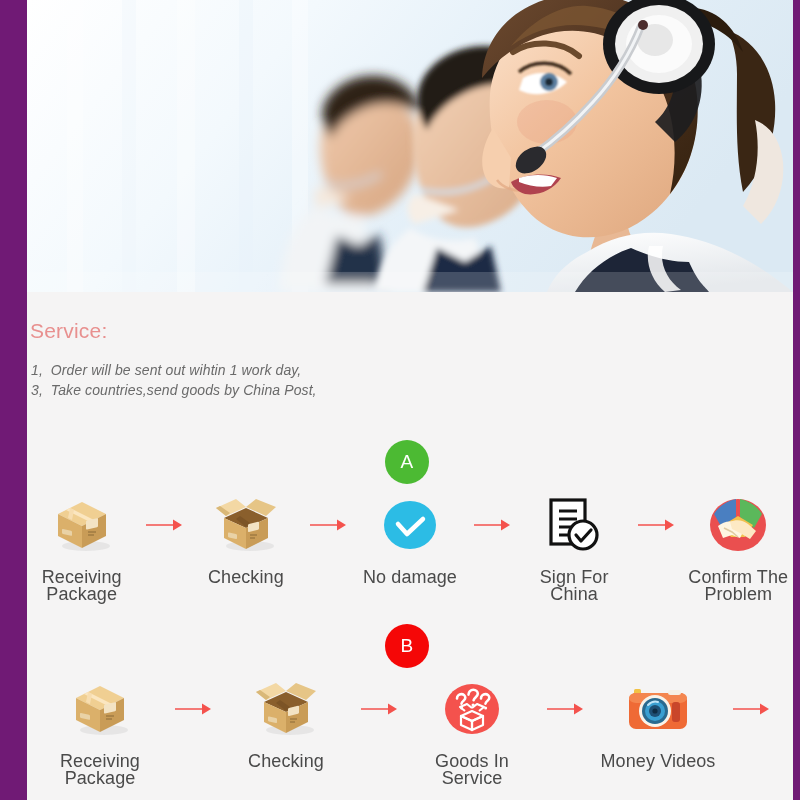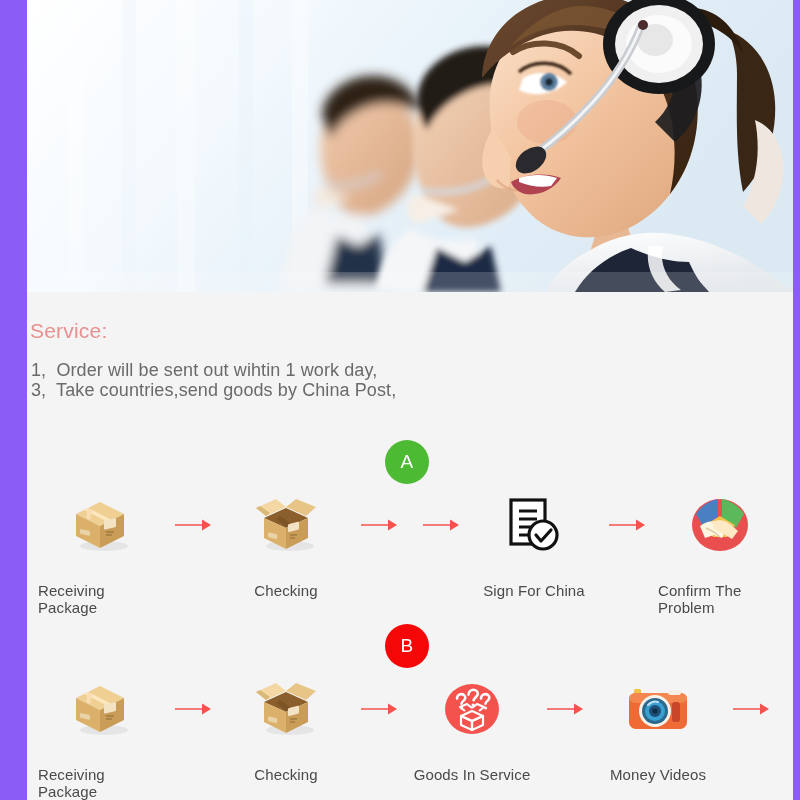--- a/index.html
+++ b/index.html
@@ -12,21 +12,21 @@
     width: 800px;
     height: 800px;
     overflow: hidden;
     font-family: "Liberation Sans", sans-serif;
   }
 
   #page {
     position: relative;
     width: 800px;
     height: 800px;
-    background: #8b5cf6;
+    background: #701a75;
   }
 
   
   .hero {
     position: absolute;
     left: 27px;
     top: 0;
     width: 766px;
     height: 292px;
     overflow: hidden;
@@ -55,25 +55,26 @@
     letter-spacing: .2px;
     font-weight: 400;
   }
   .service-list {
     position: absolute;
     left: 4px;
     top: 69px;
     width: 700px;
   }
   .service-line {
-    font-size: 18px;
+    font-size: 14px;
     color: #6a6a6a;
     line-height: 19.5px;
     white-space: pre;
     letter-spacing: .1px;
+    font-style: italic;
   }
 
   
   .flow {
     position: absolute;
     left: 0;
     width: 766px;
   }
   .flow-a { top: 148px; }
   .flow-b { top: 332px; }
@@ -110,24 +111,24 @@
     flex-direction: column;
     align-items: center;
   }
   .step-icon {
     height: 66px;
     display: flex;
     align-items: center;
     justify-content: center;
   }
   .step-label {
-    margin-top: 24px;
-    font-size: 15px;
+    margin-top: 11px;
+    font-size: 18px;
     color: #4a4a4a;
-    text-align: left;
+    text-align: center;
     line-height: 17px;
     letter-spacing: .1px;
     white-space: pre-line;
   }
   .arrow {
     width: 62px;
     height: 66px;
     display: flex;
     align-items: center;
     justify-content: center;
@@ -311,20 +312,29 @@
           </div>
           <div class="step-label">Checking</div>
         </div>
 
         <div class="arrow">
           <svg width="36" height="16" viewBox="0 0 36 16">
             <path d="M0 7.2h27v-4.6L36 8l-9 5.4V8.8H0z" fill="#f4524d"></path>
           </svg>
         </div>
 
+        <div class="step">
+          <div class="step-icon">
+            <svg width="52" height="52" viewBox="0 0 52 52">
+              <ellipse cx="26" cy="26" rx="26" ry="24" fill="#2cbce5"></ellipse>
+              <path d="M14 25l9 10 16-15" stroke="#ffffff" stroke-width="4.5" fill="none" stroke-linecap="round" stroke-linejoin="round"></path>
+            </svg>
+          </div>
+          <div class="step-label">No damage</div>
+        </div>
 
         <div class="arrow">
           <svg width="36" height="16" viewBox="0 0 36 16">
             <path d="M0 7.2h27v-4.6L36 8l-9 5.4V8.8H0z" fill="#f4524d"></path>
           </svg>
         </div>
 
         <div class="step">
           <div class="step-icon">
             <svg width="54" height="56" viewBox="0 0 54 56">

